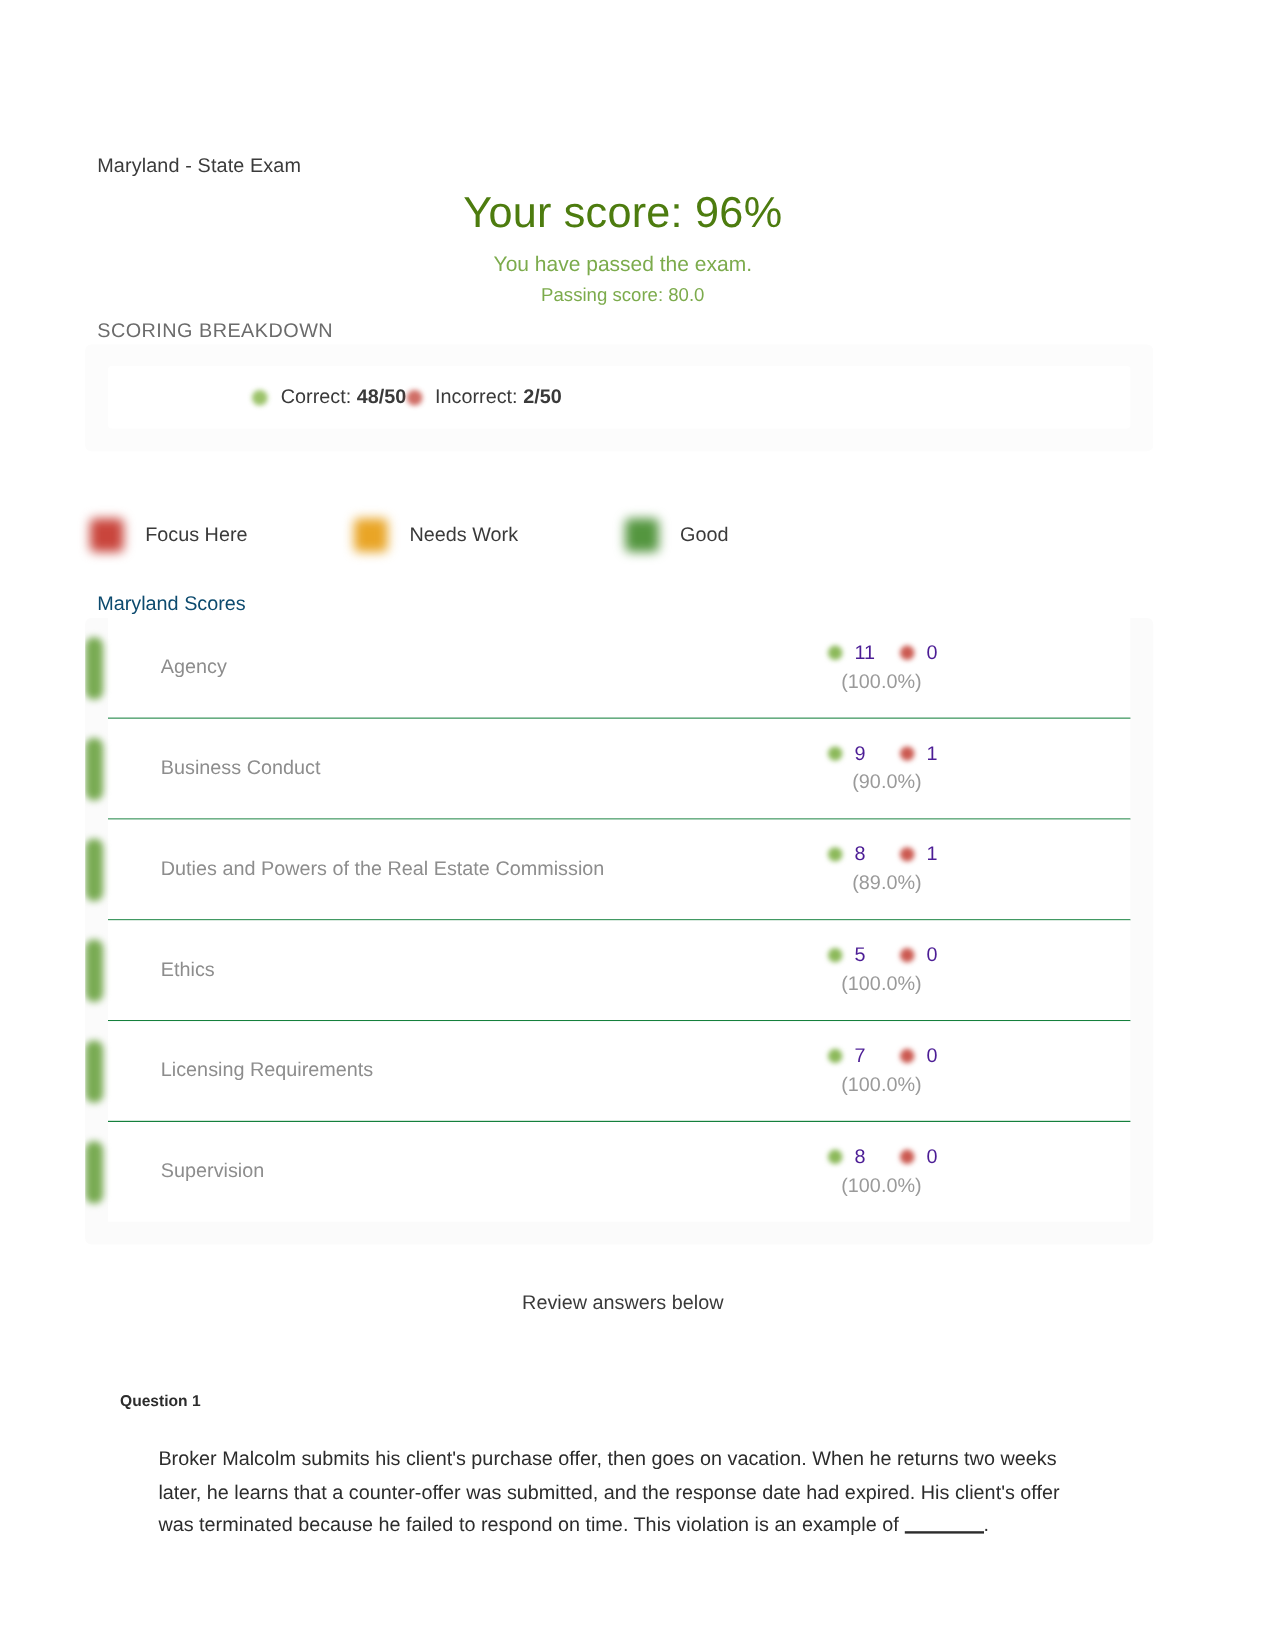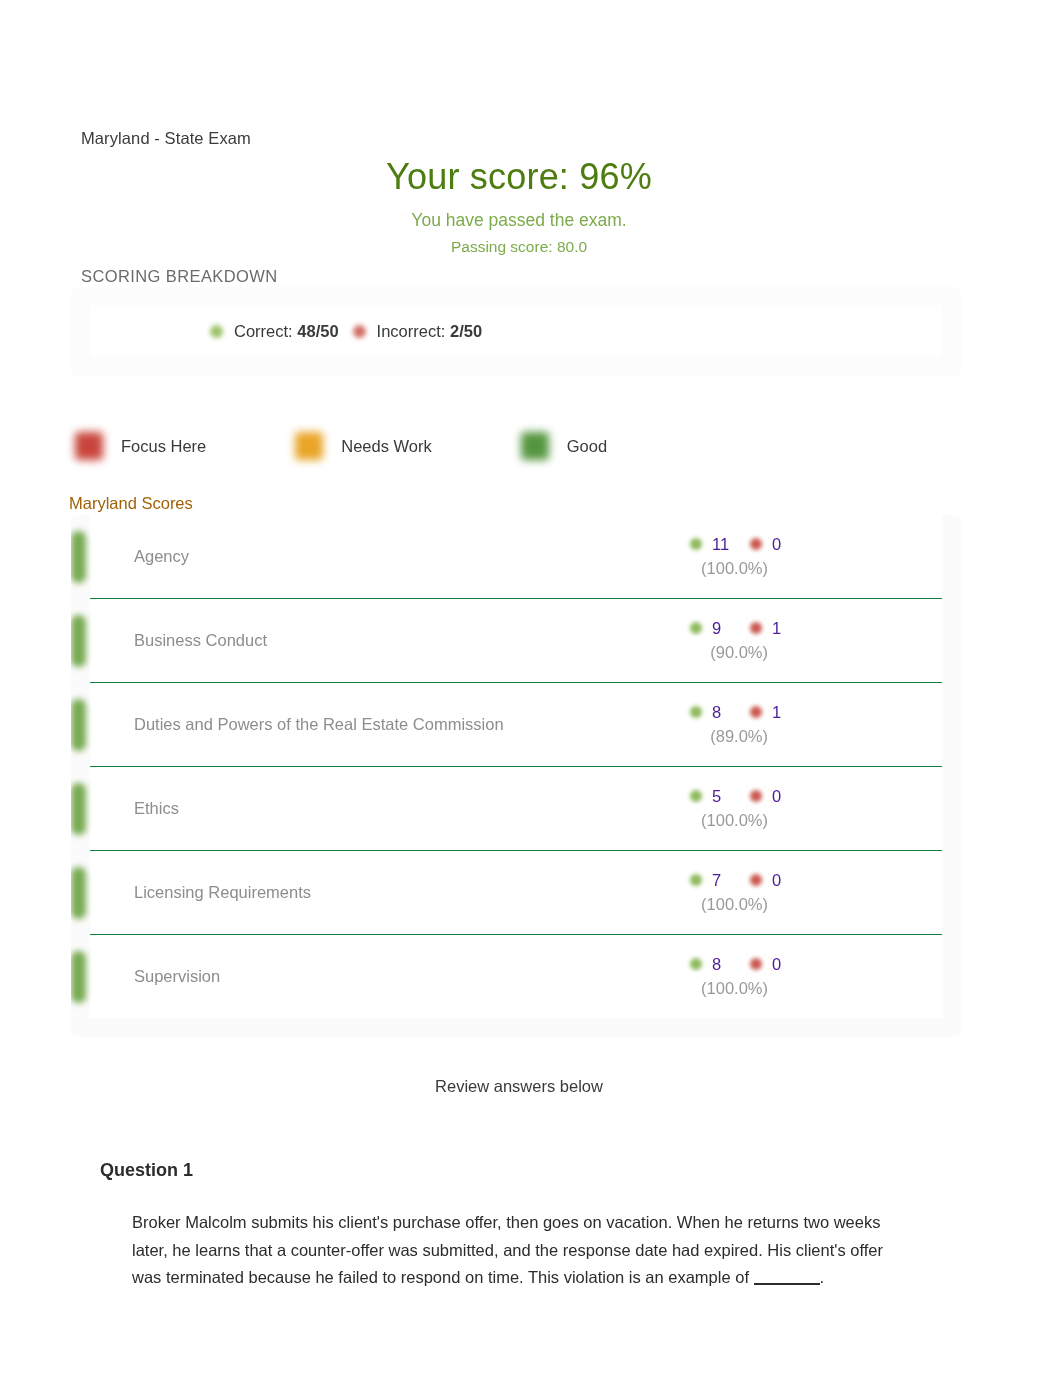--- a/index.html
+++ b/index.html
@@ -84,21 +84,20 @@
   .breakdown-inner {
     position: absolute;
     left: 19px;
     top: 18px;
     width: 852px;
     height: 52px;
     background: #ffffff;
     border-radius: 3px;
     display: flex;
     align-items: center;
-    gap: 14px;
   }
   .breakdown-item {
     display: flex;
     align-items: center;
     font-size: 16.5px;
     color: #3a3a3a;
   }
   .breakdown-item.correct { margin-left: 120px; }
   .breakdown-item.incorrect { }
   .breakdown-item .bd-text { white-space: nowrap; }
@@ -140,24 +139,24 @@
   }
   .legend-label {
     font-size: 16.5px;
     color: #3a3a3a;
     white-space: nowrap;
   }
 
   
   .scores-title {
     position: absolute;
-    left: 69px;
+    left: 81px;
     top: 494px;
     font-size: 16.5px;
-    color: #a16207;
+    color: #0c4a6e;
   }
 
   .scores-card {
     position: absolute;
     left: 71px;
     top: 515px;
     width: 890px;
     height: 522px;
     background: #fbfbfb;
     border-radius: 5px;
@@ -249,21 +248,21 @@
     color: #3a3a3a;
   }
 
   .question-block {
     position: absolute;
     left: 100px;
     top: 1160px;
     width: 790px;
   }
   .question-heading {
-    font-size: 18px;
+    font-size: 13px;
     font-weight: 700;
     color: #2c2c2c;
     margin-bottom: 28px;
     font-stretch: condensed;
   }
   .question-text {
     font-size: 16.5px;
     line-height: 27.5px;
     color: #2c2c2c;
     margin-left: 32px;

